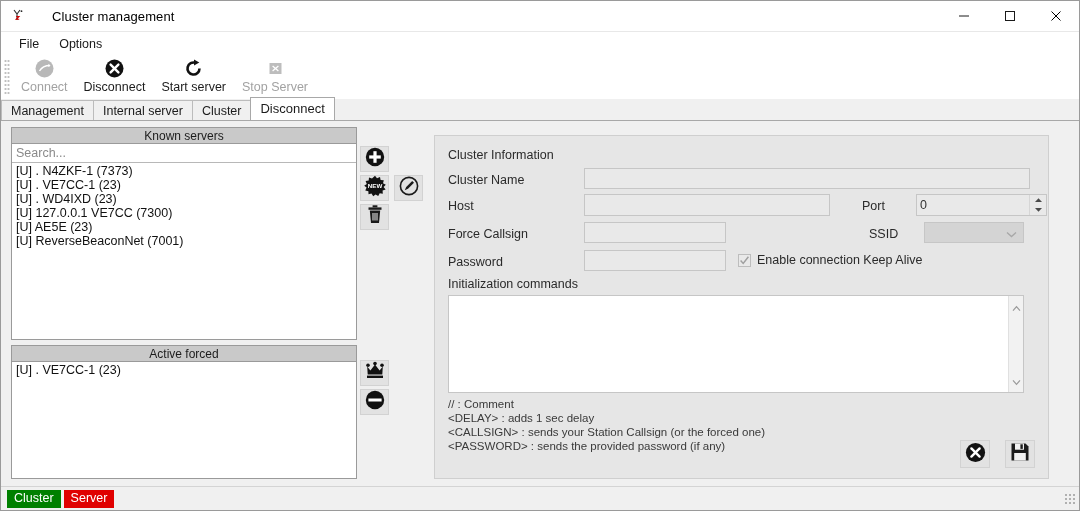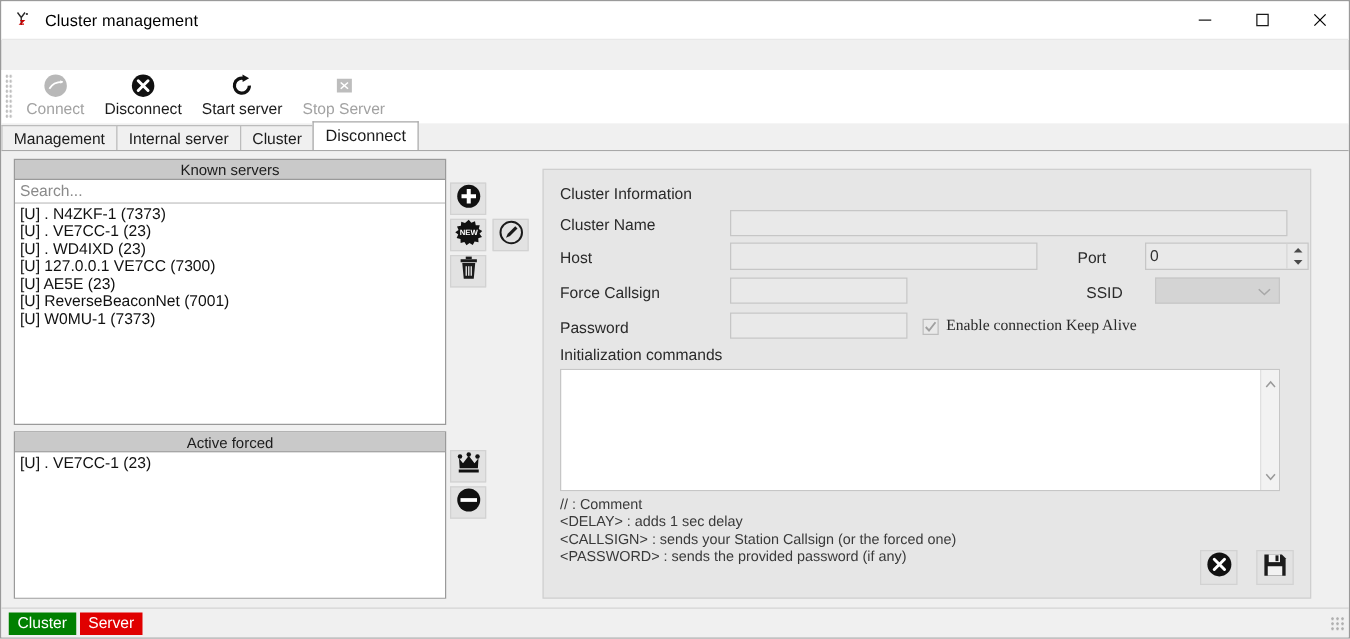--- a/index.html
+++ b/index.html
@@ -25,20 +25,21 @@
   .titlebar {
     position: absolute;
     left: 0; top: 0;
     width: 100%;
     height: 31px;
     background: #ffffff;
     border-bottom: 1px solid #e8e8e8;
     box-sizing: border-box;
     display: flex;
     align-items: center;
+    gap: 16px;
   }
   .title-icon {
     width: 18px; height: 18px;
     margin-left: 9px;
     margin-right: 8px;
     position: relative;
     flex: 0 0 auto;
   }
   .title-text {
     font-size: 13px;
@@ -292,21 +293,20 @@
     box-sizing: border-box;
     display: flex;
     align-items: center;
     justify-content: flex-end;
     padding-right: 6px;
   }
   .chkrow {
     position: absolute;
     display: flex;
     align-items: flex-end;
-    font-family: Liberation Serif, serif;
   }
   .chkbox {
     width: 13px; height: 13px;
     border: 1px solid #bdbdbd;
     background: #e9e9e9;
     box-sizing: border-box;
     position: relative;
     margin-right: 6px;
   }
   .chkbox svg { position: absolute; left: 0; top: 0; }
@@ -413,20 +413,24 @@
       </div>
       <div class="winbtn close">
         <svg width="12" height="12" viewBox="0 0 12 12">
             <line x1="1.5" y1="1.5" x2="10.5" y2="10.5" stroke="currentColor" stroke-width="1"></line>
             <line x1="10.5" y1="1.5" x2="1.5" y2="10.5" stroke="currentColor" stroke-width="1"></line>
           </svg>
       </div>
     </div>
   </div>
 
+  <div class="menubar">
+    <div class="menuitem">File</div>
+    <div class="menuitem">Options</div>
+  </div>
 
   <div class="toolbar">
     <div class="tb-grip"></div>
 
     <div class="tb-item disabled">
       <div class="tb-icon">
         <svg width="21" height="21" viewBox="0 0 21 21">
           <circle cx="10.5" cy="10.5" r="9" fill="#b8b8b8"></circle>
           <path d="M5.5 13 C8 8.5 13 7.5 16 7.5" stroke="#ffffff" stroke-width="1.4" fill="none"></path>
           <path d="M14.2 6.1 L16.6 7.4 L14.4 9" fill="#ffffff"></path>
@@ -480,21 +484,20 @@
     <div class="listgroup" style="left:10px; top:6px; width:346px; height:213px;">
       <div class="group-header">Known servers</div>
       <input class="search-box" type="text" placeholder="Search..." style="">
       <div class="listbox" style="height:174px;">
         <div class="listrow">[U] . N4ZKF-1 (7373)</div>
         <div class="listrow">[U] . VE7CC-1 (23)</div>
         <div class="listrow">[U] . WD4IXD (23)</div>
         <div class="listrow">[U] 127.0.0.1 VE7CC (7300)</div>
         <div class="listrow">[U] AE5E (23)</div>
         <div class="listrow">[U] ReverseBeaconNet (7001)</div>
-        <div class="listrow">[U] W0MU-1 (7373)</div>
       </div>
     </div>
 
     <div class="sqbtn" style="left:359px; top:25px;">
       <span>
         <svg width="22" height="22" viewBox="0 0 22 22">
           <circle cx="11" cy="11" r="9.2" fill="#111111"></circle>
           <rect x="9.4" y="5.2" width="3.2" height="11.6" fill="#ffffff"></rect>
           <rect x="5.2" y="9.4" width="11.6" height="3.2" fill="#ffffff"></rect>
         </svg>

